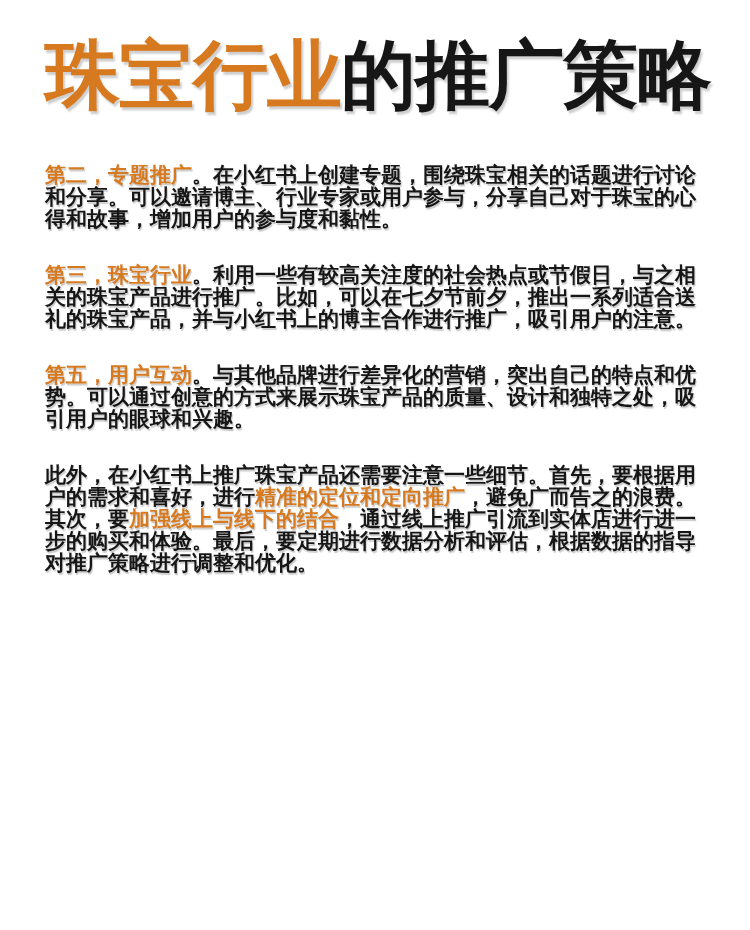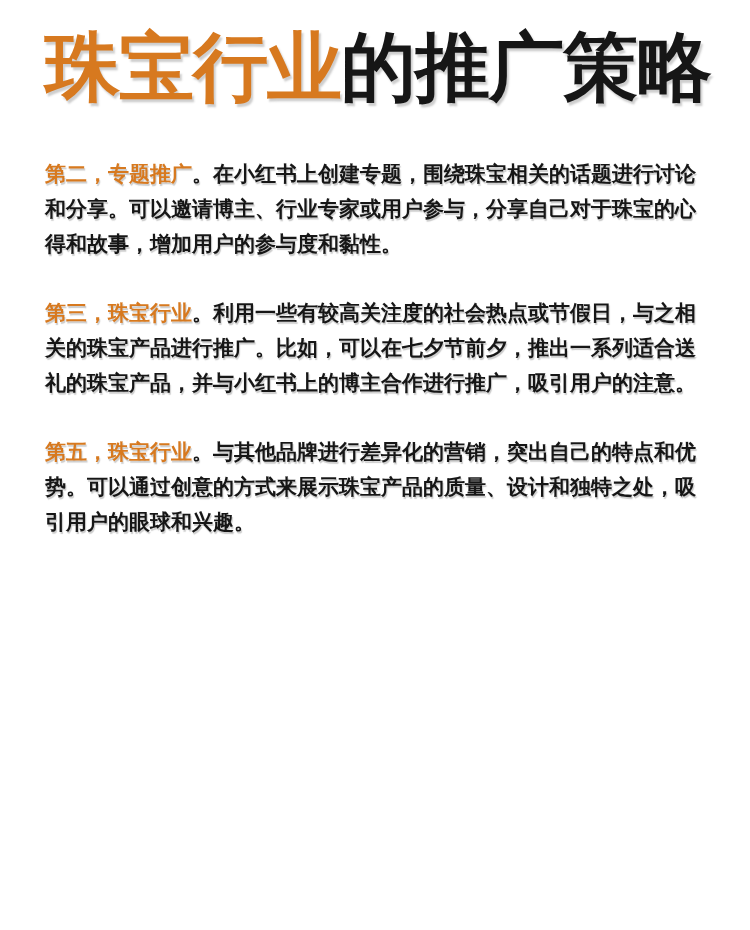--- a/index.html
+++ b/index.html
@@ -5,21 +5,21 @@
   html, body {
     margin: 0;
     padding: 0;
     background: #ffffff;
   }
   .page {
     position: relative;
     width: 750px;
     height: 930px;
     box-sizing: border-box;
-    padding: 24px 45px 0 45px;
+    padding: 32px 45px 0 45px;
     background: #ffffff;
     overflow: hidden;
     font-family: "Liberation Sans", "DejaVu Sans", sans-serif;
     color: #161616;
   }
   .title {
     margin: 0 0 46px 0;
     font-size: 75px;
     line-height: 1.15;
     font-weight: 700;
@@ -27,21 +27,21 @@
     white-space: nowrap;
     color: #161616;
     text-shadow: 2px 3px 2px rgba(60,60,60,0.25);
   }
   .title .accent {
     color: var(--accent, #d7791f);
   }
   .para {
     margin: 0 0 34px 0;
     font-size: 21px;
-    line-height: 35px;
+    line-height: 22px;
     font-weight: 600;
     color: #161616;
     text-align: left;
     text-shadow: 1px 1.5px 1px rgba(70,70,70,0.28);
   }
   .para .accent {
     color: var(--accent, #d7791f);
   }
   .para .plain {
     color: #161616;
@@ -49,15 +49,16 @@
 </style>
 </head>
 <body>
 
 <div class="page">
   <h1 class="title"><span class="accent">珠宝行业</span><span>的推广策略</span></h1>
 
   <div>
       <p class="para"><span class="accent">第二，专题推广</span><span class="plain">。在小红书上创建专题，围绕珠宝相关的话题进行讨论和分享。可以邀请博主、行业专家或用户参与，分享自己对于珠宝的心得和故事，增加用户的参与度和黏性。</span></p>
       <p class="para"><span class="accent">第三，珠宝行业</span><span class="plain">。利用一些有较高关注度的社会热点或节假日，与之相关的珠宝产品进行推广。比如，可以在七夕节前夕，推出一系列适合送礼的珠宝产品，并与小红书上的博主合作进行推广，吸引用户的注意。</span></p>
-      <p class="para"><span class="accent">第五，珠宝行业</span><span class="plain">。与其他品牌进行差异化的营销，突出自己的特点和优势。可以通过创意的方式来展示珠宝产品的质量、设计和独特之处，吸引用户的眼球和兴趣。</span></p>
+      <p class="para"><span class="accent">第五，用户互动</span><span class="plain">。与其他品牌进行差异化的营销，突出自己的特点和优势。可以通过创意的方式来展示珠宝产品的质量、设计和独特之处，吸引用户的眼球和兴趣。</span></p>
+      <p class="para"><span class="plain">此外，在小红书上推广珠宝产品还需要注意一些细节。首先，要根据用户的需求和喜好，进行</span><span class="accent">精准的定位和定向推广</span><span class="plain">，避免广而告之的浪费。其次，要</span><span class="accent">加强线上与线下的结合</span><span class="plain">，通过线上推广引流到实体店进行进一步的购买和体验。最后，要定期进行数据分析和评估，根据数据的指导对推广策略进行调整和优化。</span></p>
     </div>
 </div>
 
 </body></html>

